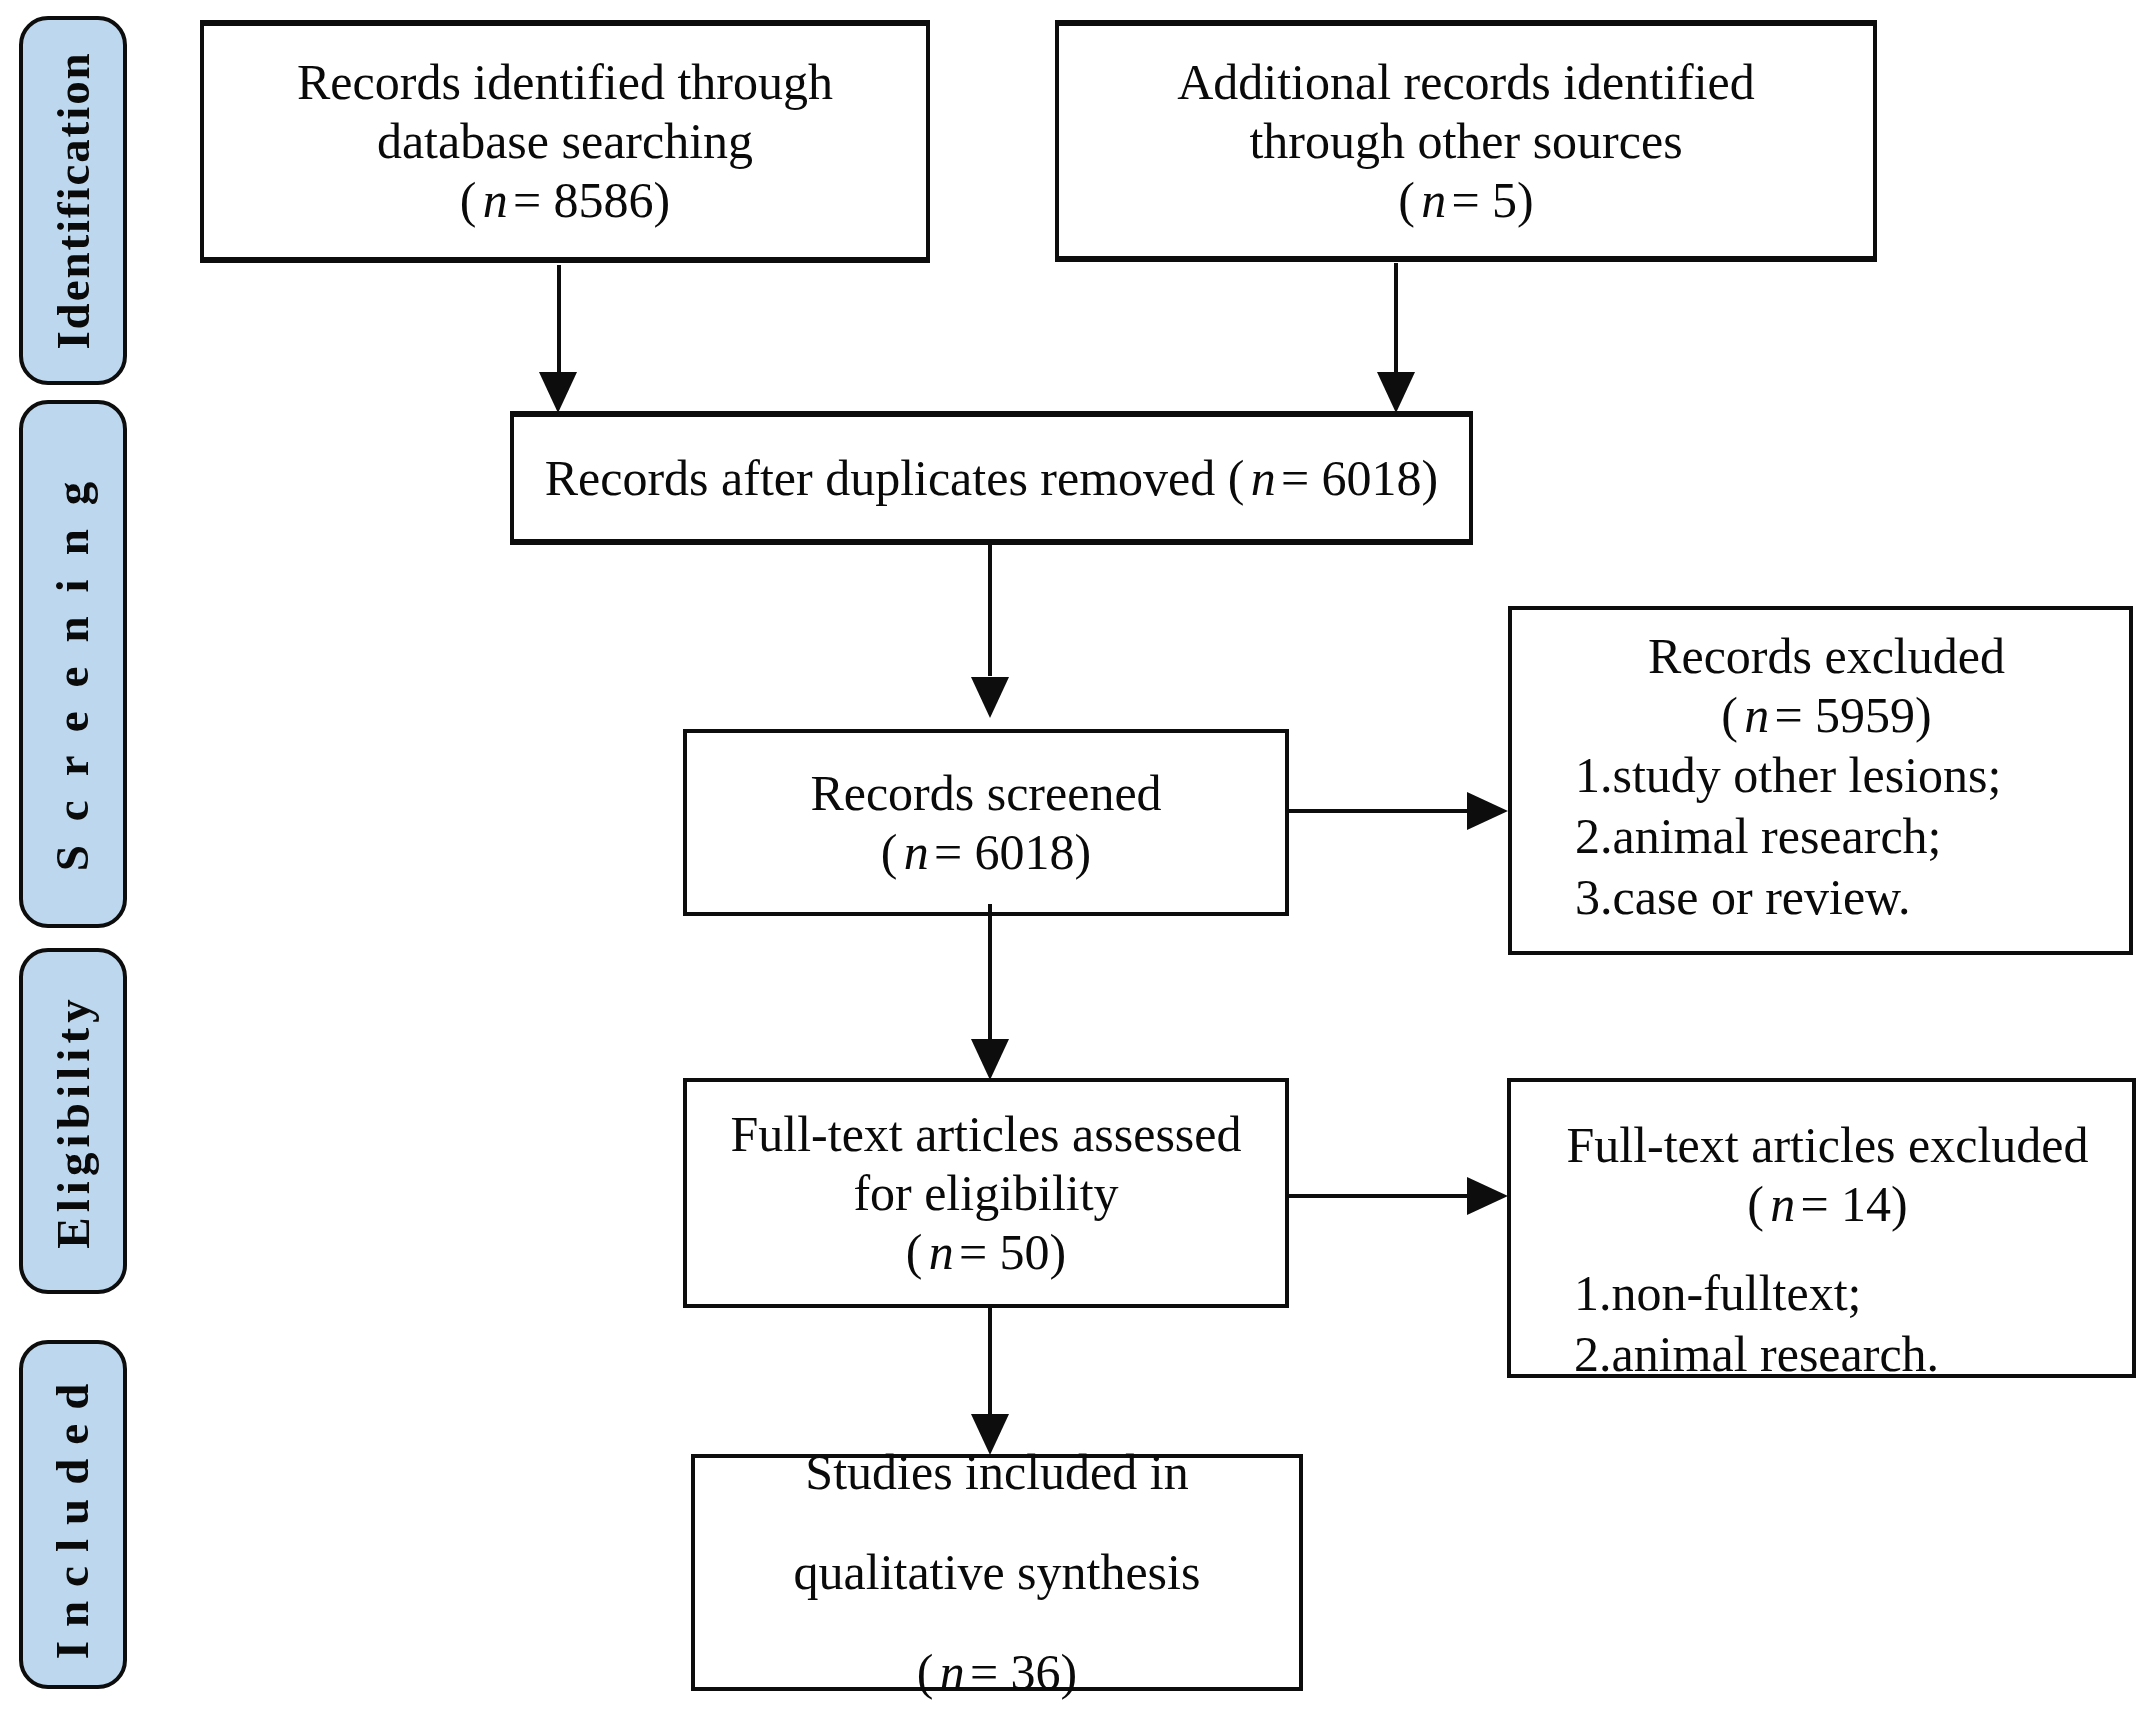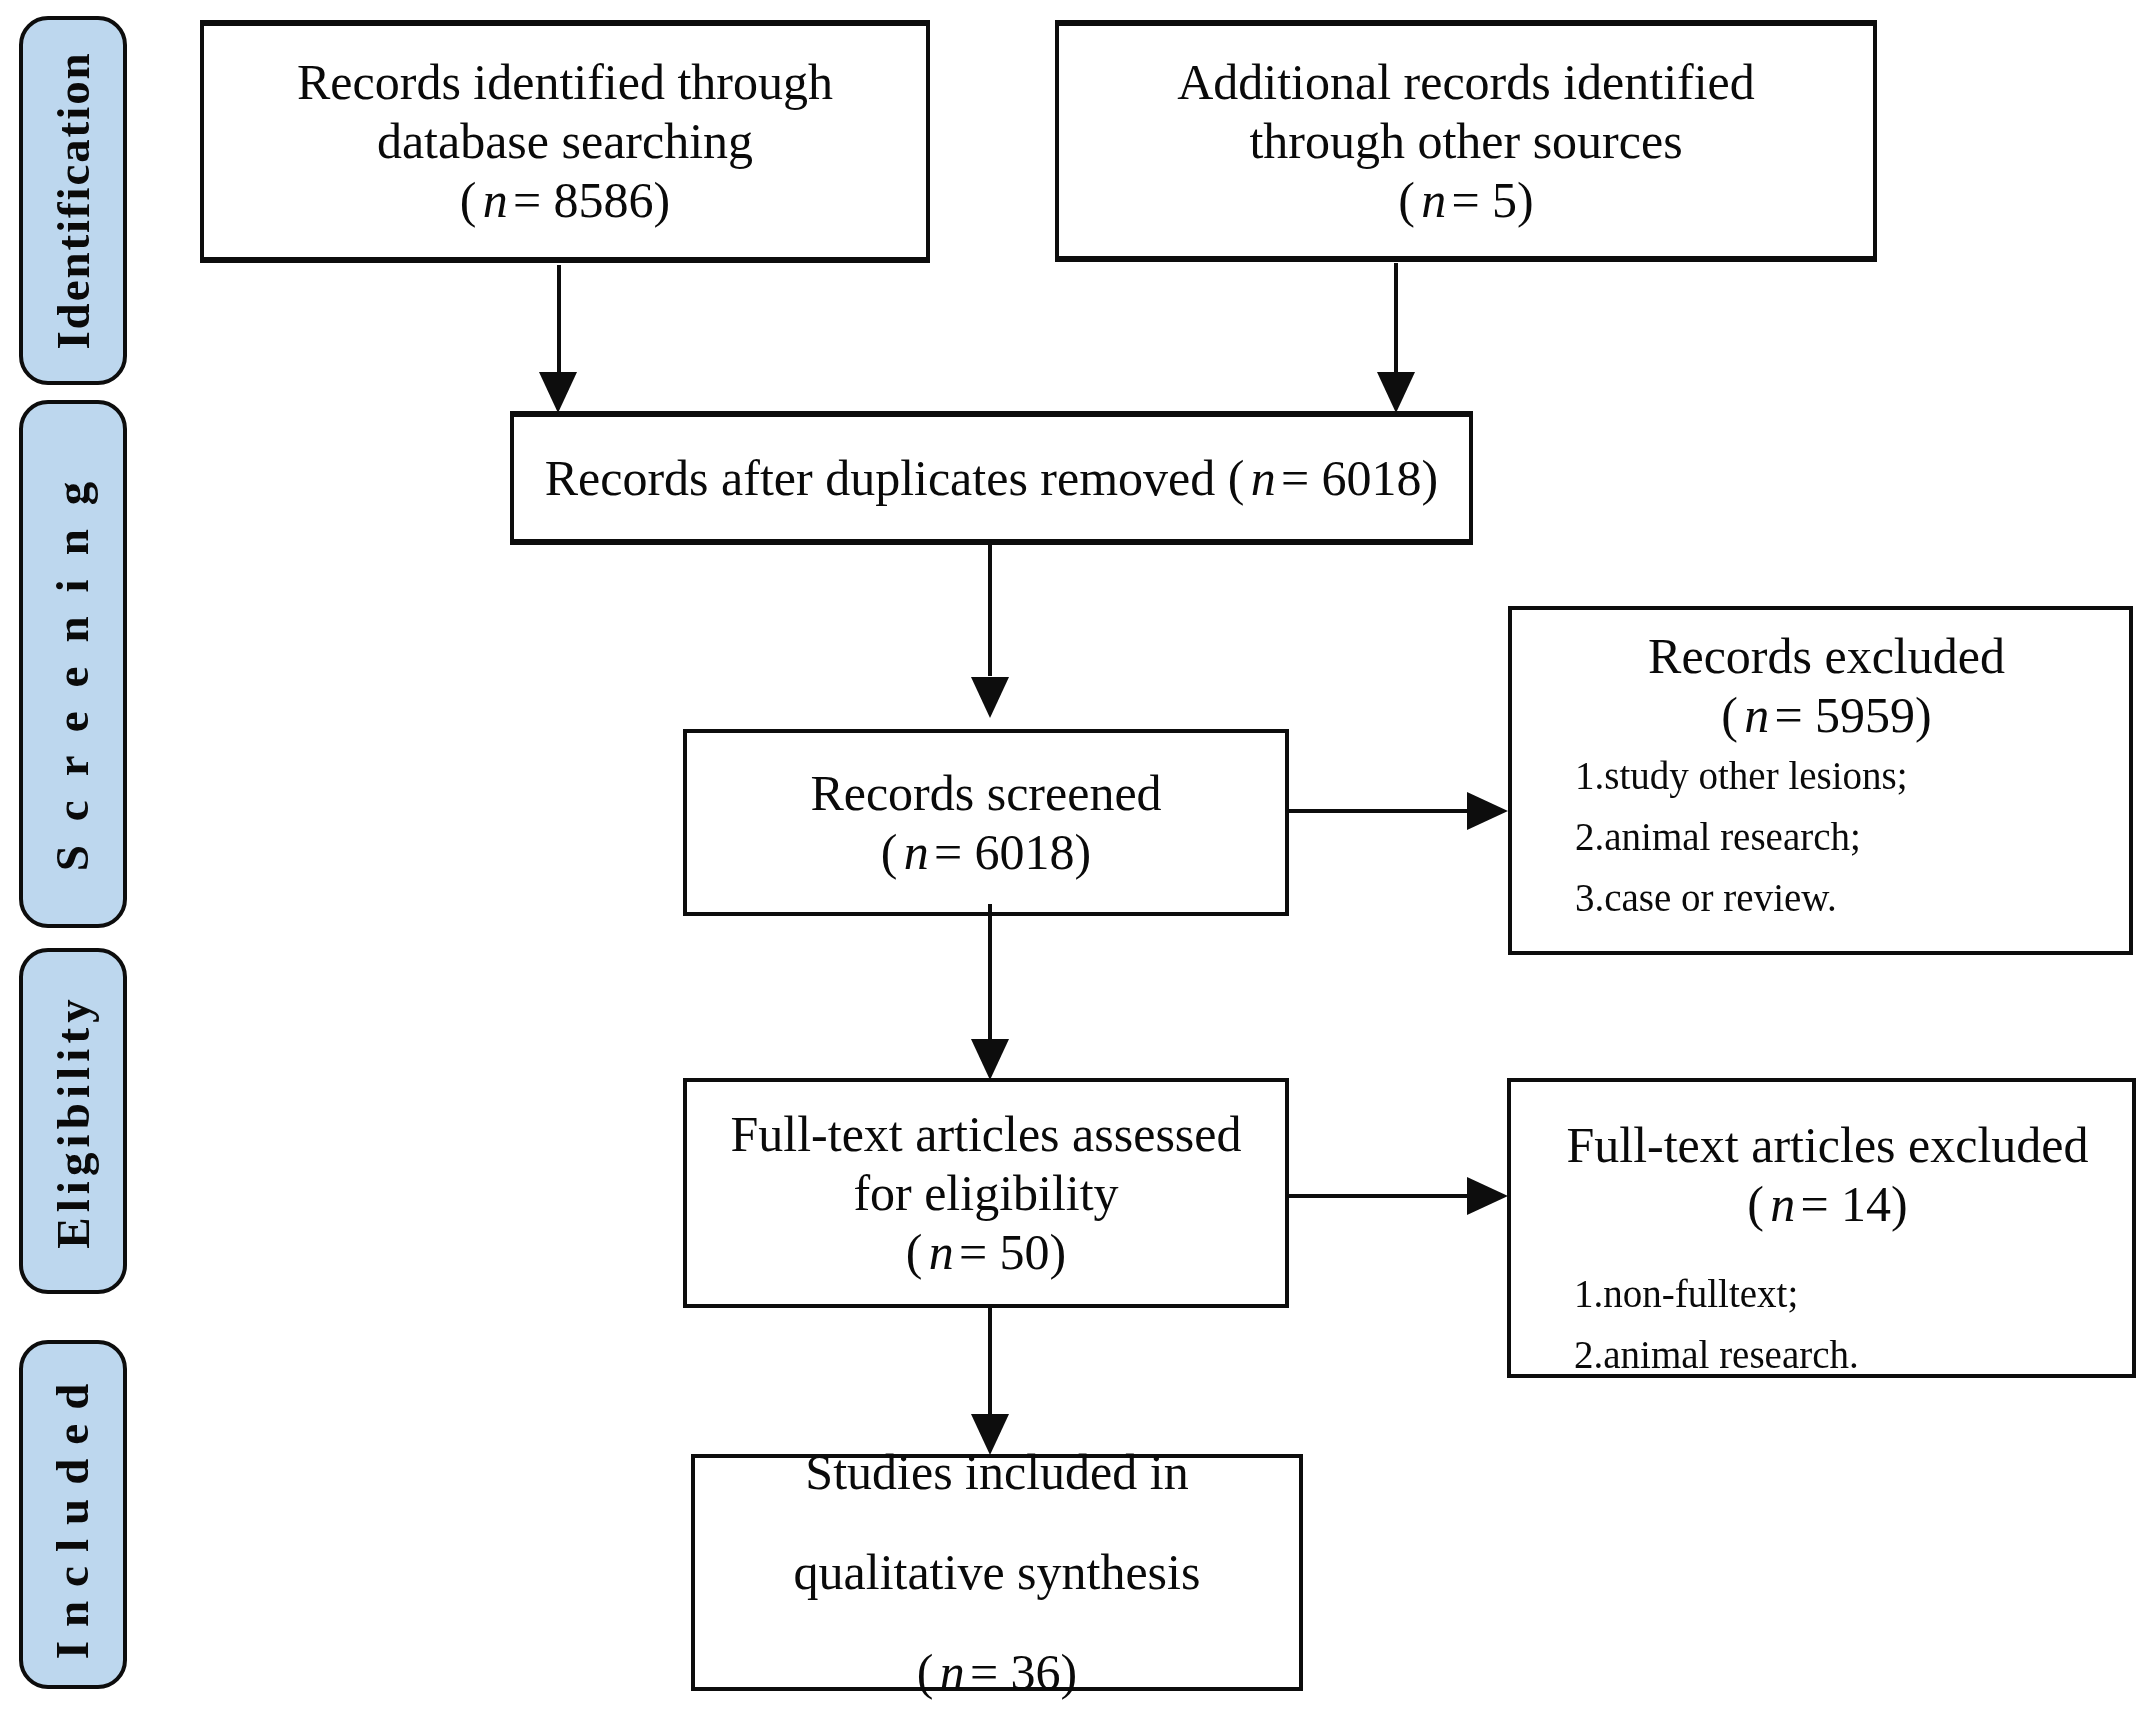--- a/index.html
+++ b/index.html
@@ -65,21 +65,21 @@
     font-style: italic;
     margin-left: 6.4px;
     margin-right: 5.1px;
   }
   .items {
     align-self: stretch;
     text-align: left;
     padding-left: 51px;
   }
   .item {
-    font-size: 39px;
+    font-size: 50px;
     line-height: 61px;
     white-space: nowrap;
   }
   #box-fulltext-excluded .items { margin-top: 29px; }
 
   
   .vline, .hline {
     position: absolute;
     background: #0d0d0d;
   }

